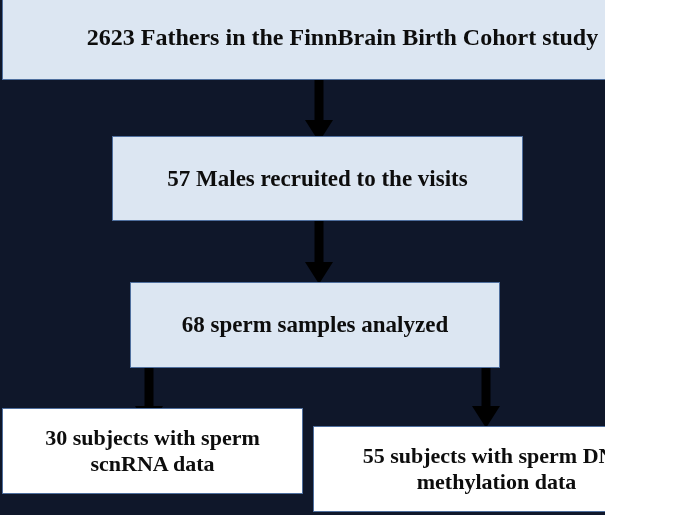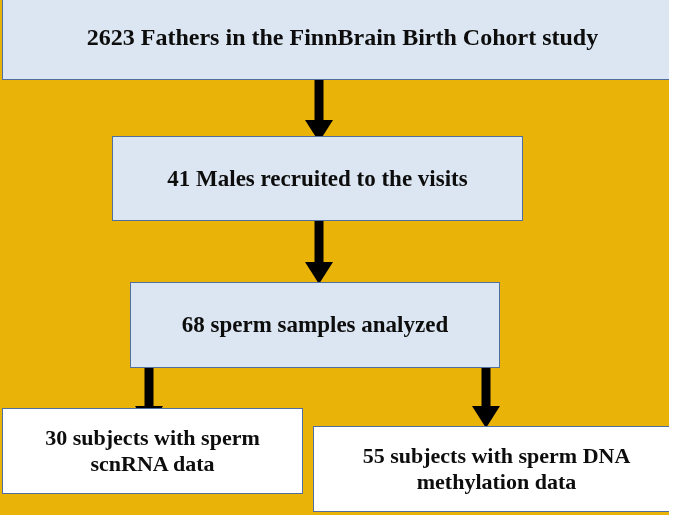--- a/index.html
+++ b/index.html
@@ -6,23 +6,23 @@
   html, body {
     margin: 0;
     padding: 0;
     background: #ffffff;
   }
   body {
     font-family: "Liberation Serif", "DejaVu Serif", serif;
   }
   #flow-canvas {
     position: relative;
-    width: 669px;
+    width: 605px;
     height: 515px;
-    background: #eab308;
+    background: #0f172a;
     overflow: hidden;
   }
   .node {
     position: absolute;
     box-sizing: border-box;
     display: flex;
     align-items: center;
     justify-content: center;
     text-align: center;
     font-family: "Liberation Serif", "DejaVu Serif", serif;
@@ -94,21 +94,21 @@
   <div class="node node-filled" id="node-cohort">
     <span class="node-label">2623 Fathers in the FinnBrain Birth Cohort study</span>
   </div>
 
   <div class="arrow" id="arrow-1">
     <div class="arrow-shaft"></div>
     <div class="arrow-head"></div>
   </div>
 
   <div class="node node-filled" id="node-recruited">
-    <span class="node-label">41 Males recruited to the visits</span>
+    <span class="node-label">57 Males recruited to the visits</span>
   </div>
 
   <div class="arrow" id="arrow-2">
     <div class="arrow-shaft"></div>
     <div class="arrow-head"></div>
   </div>
 
   <div class="node node-filled" id="node-analyzed">
     <span class="node-label">68 sperm samples analyzed</span>
   </div>

